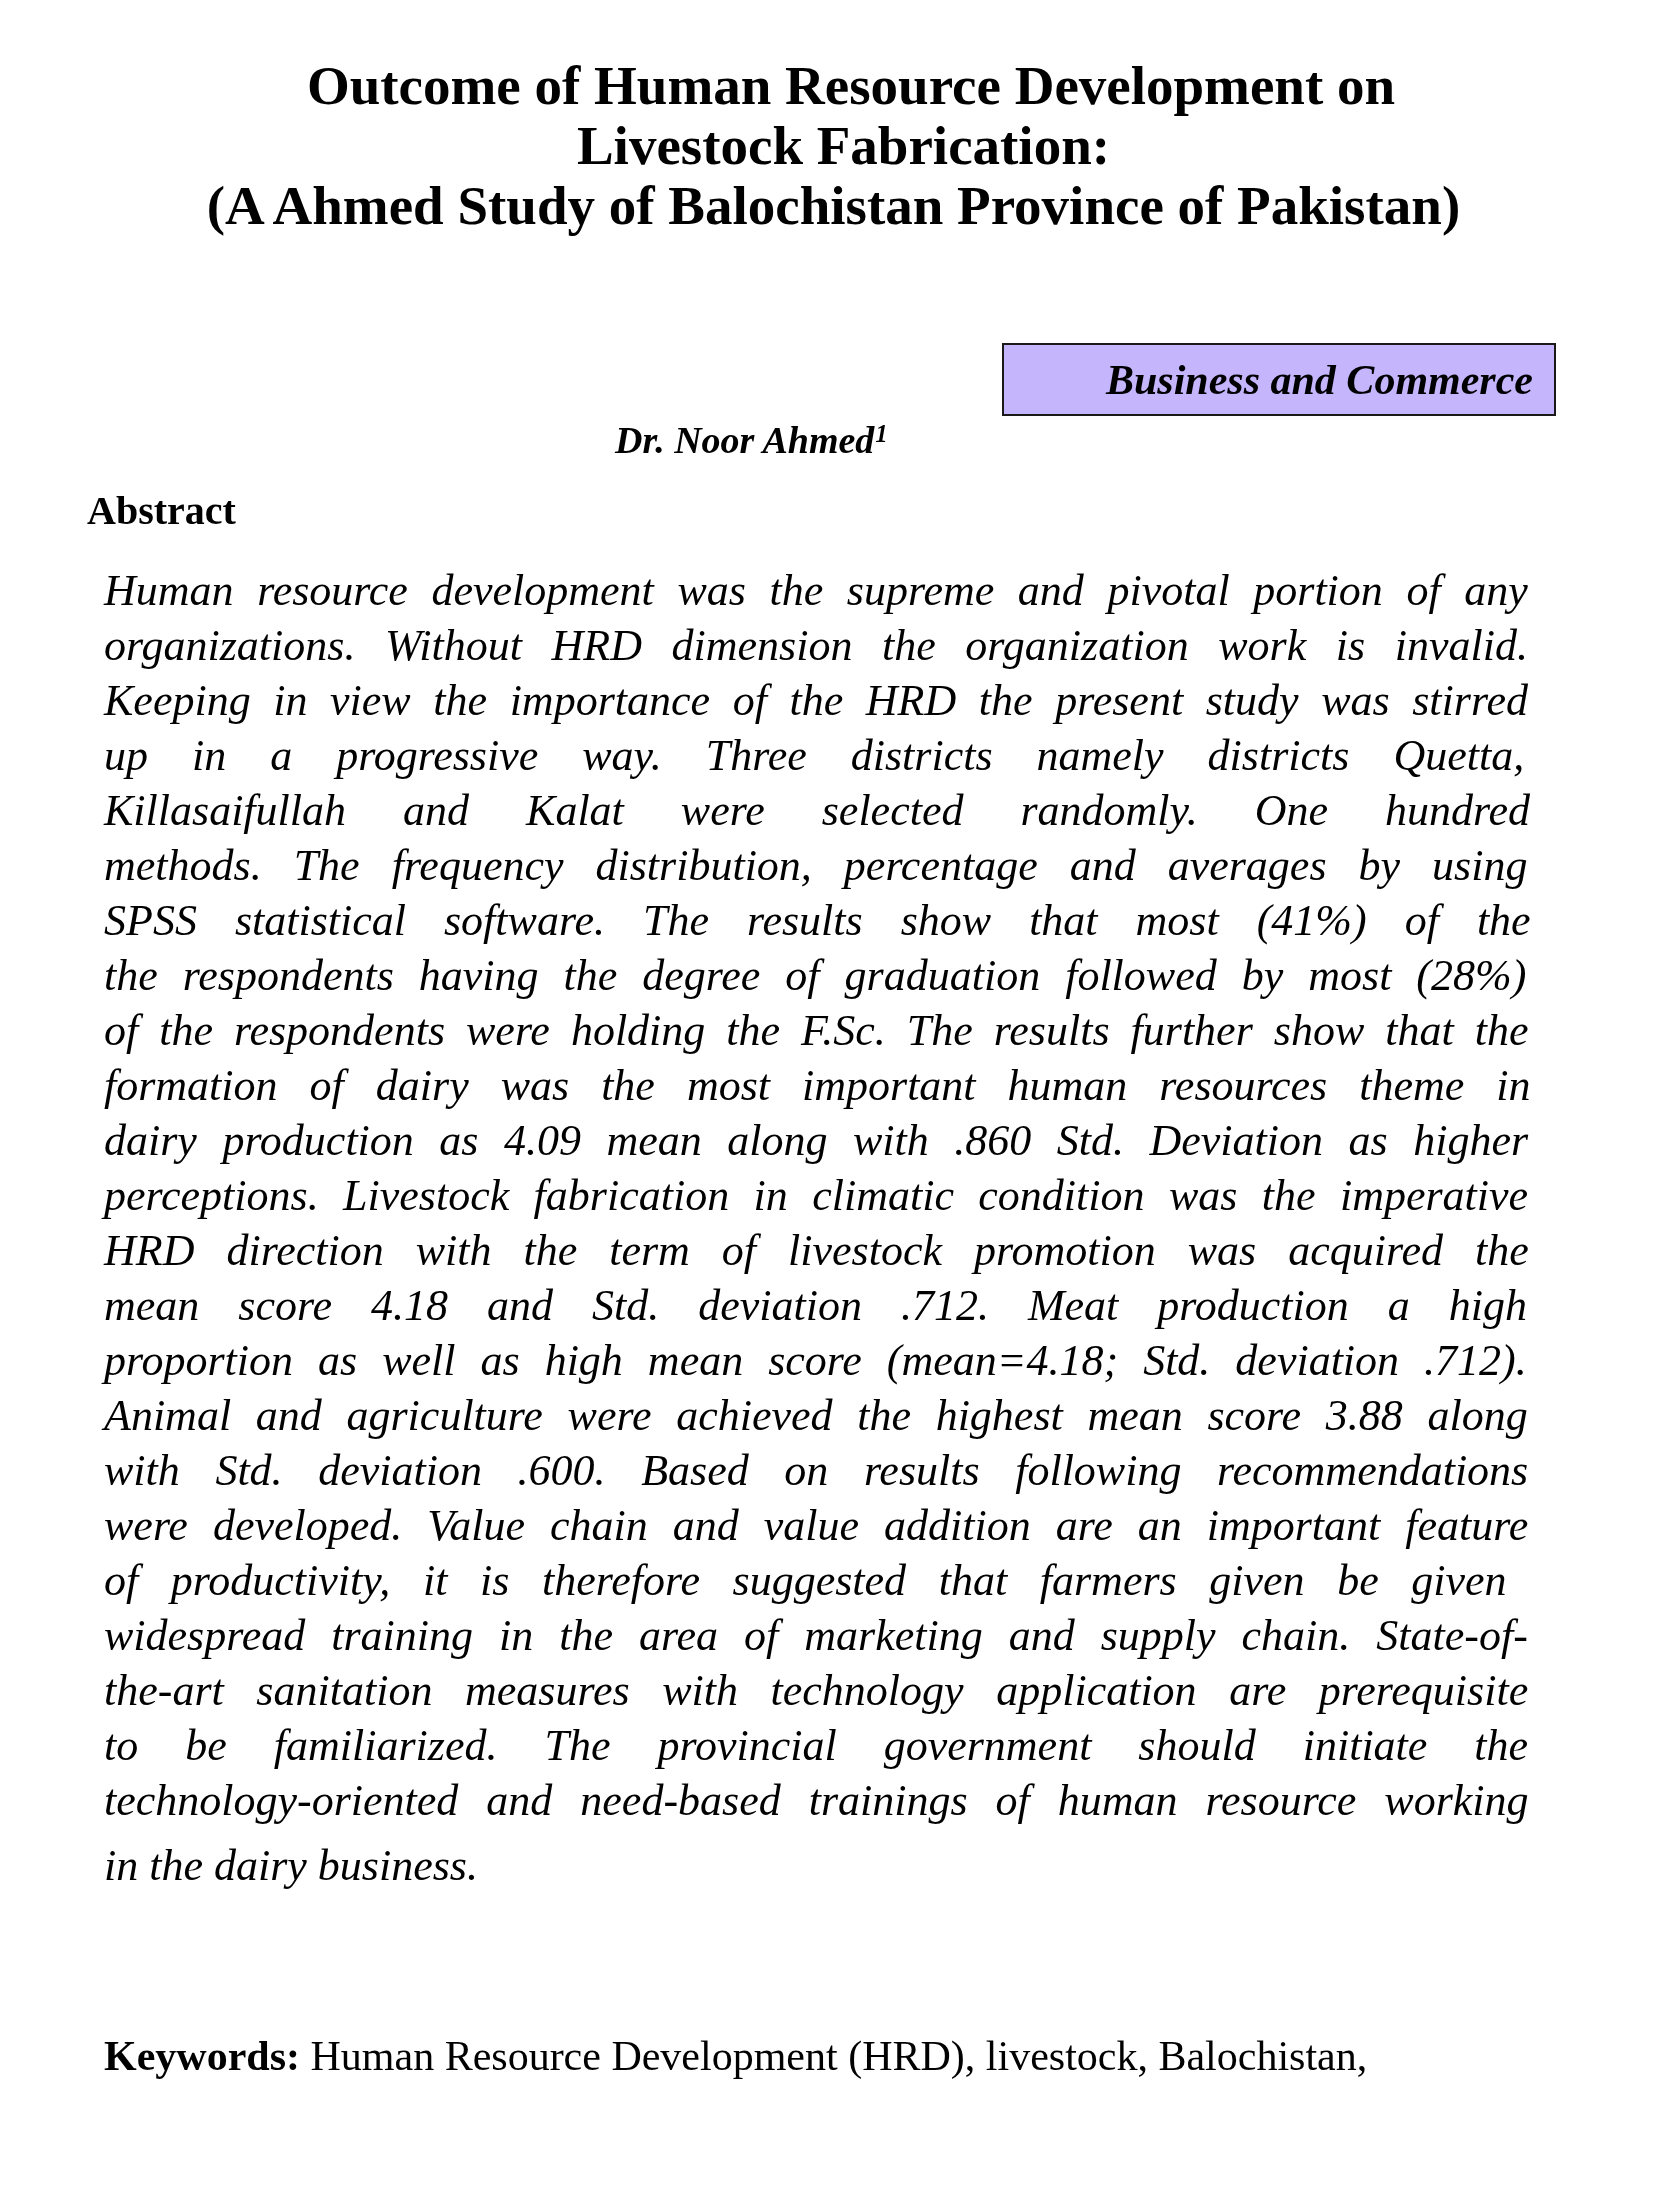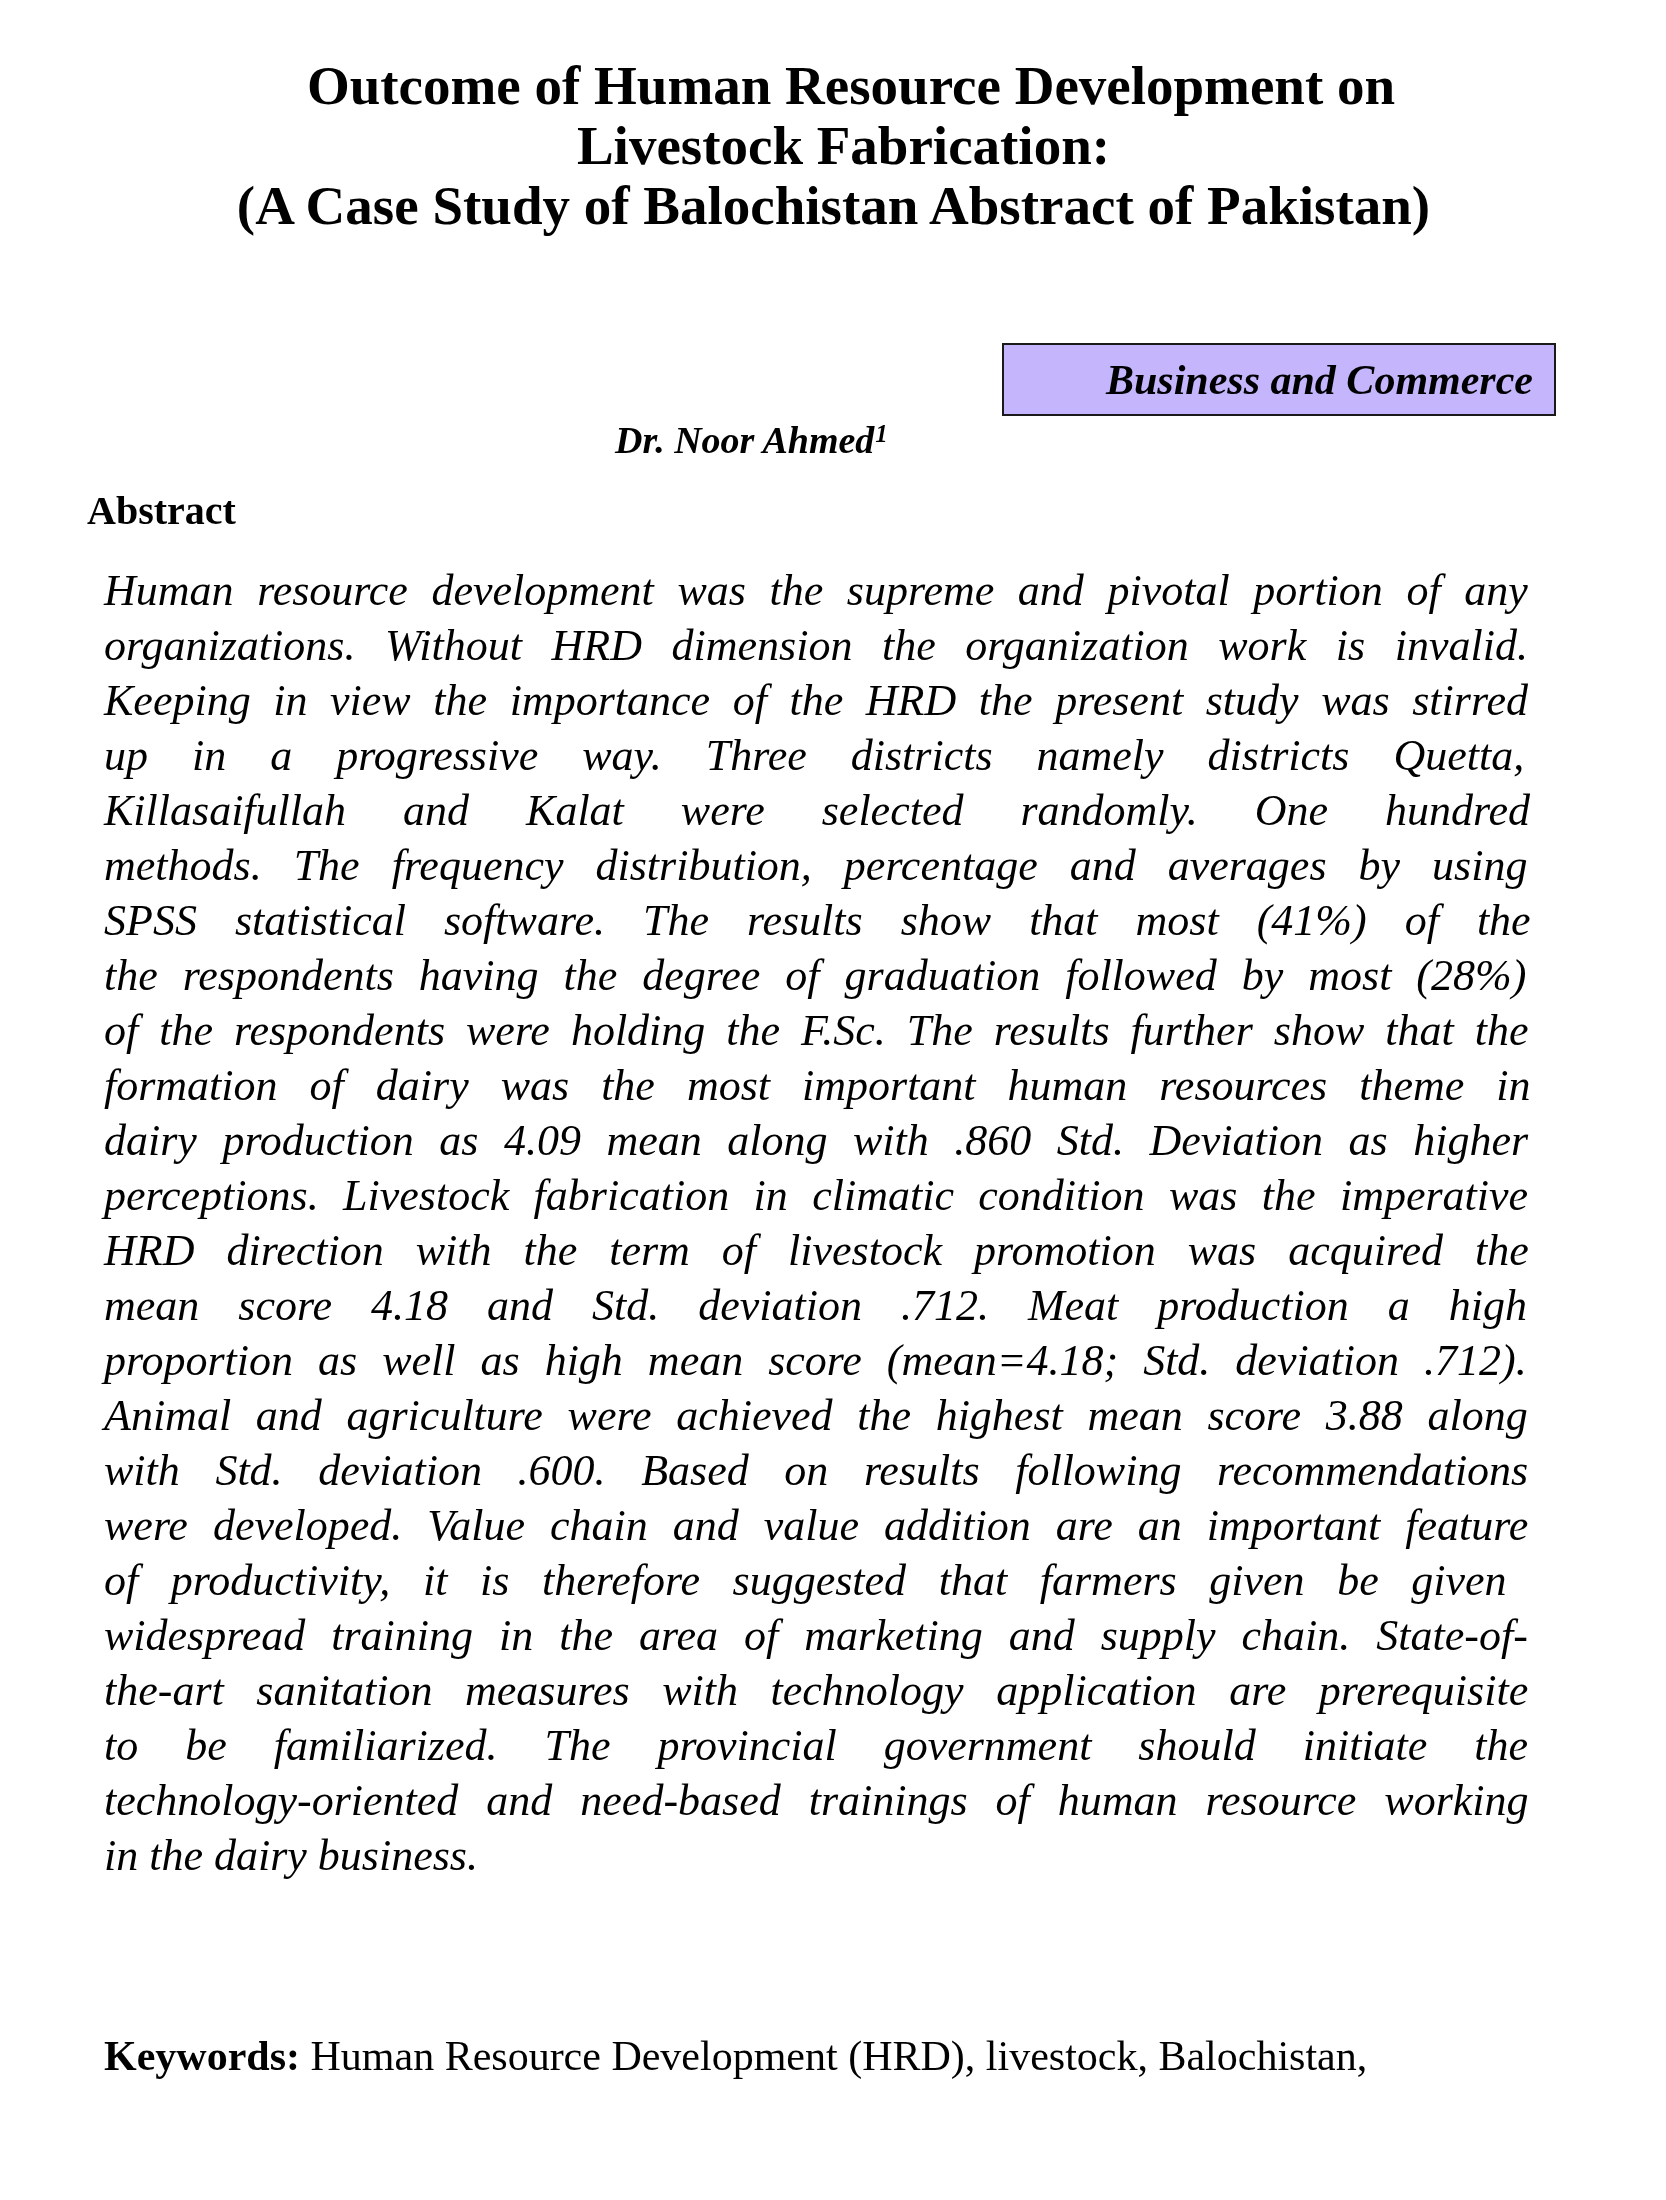--- a/index.html
+++ b/index.html
@@ -87,38 +87,39 @@
     font-style: italic;
     font-size: 44px;
     line-height: 55px;
     text-align: justify;
     text-align-last: justify;
     white-space: nowrap;
     overflow: visible;
   }
   .abstract-body .row.last {
     text-align-last: left;
+    margin-top: 10px;
   }
   .keywords {
     position: absolute;
     left: 104px;
     top: 2029px;
     font-size: 42px;
     line-height: 54px;
     white-space: nowrap;
   }
   .keywords b { font-weight: bold; }
 </style>
 </head>
 <body>
 
 <h1 class="title">
   <span class="line l1">Outcome of Human Resource Development on</span>
   <span class="line l2">Livestock Fabrication:</span>
-  <span class="line">(A Case Study of Balochistan Abstract of Pakistan)</span>
+  <span class="line">(A Ahmed Study of Balochistan Province of Pakistan)</span>
 </h1>
 
 <div class="category-box">
   <span>Business and Commerce</span>
 </div>
 
 <div class="author">
   <span>Dr. Noor Ahmed</span><sup>1</sup>
 </div>
 

